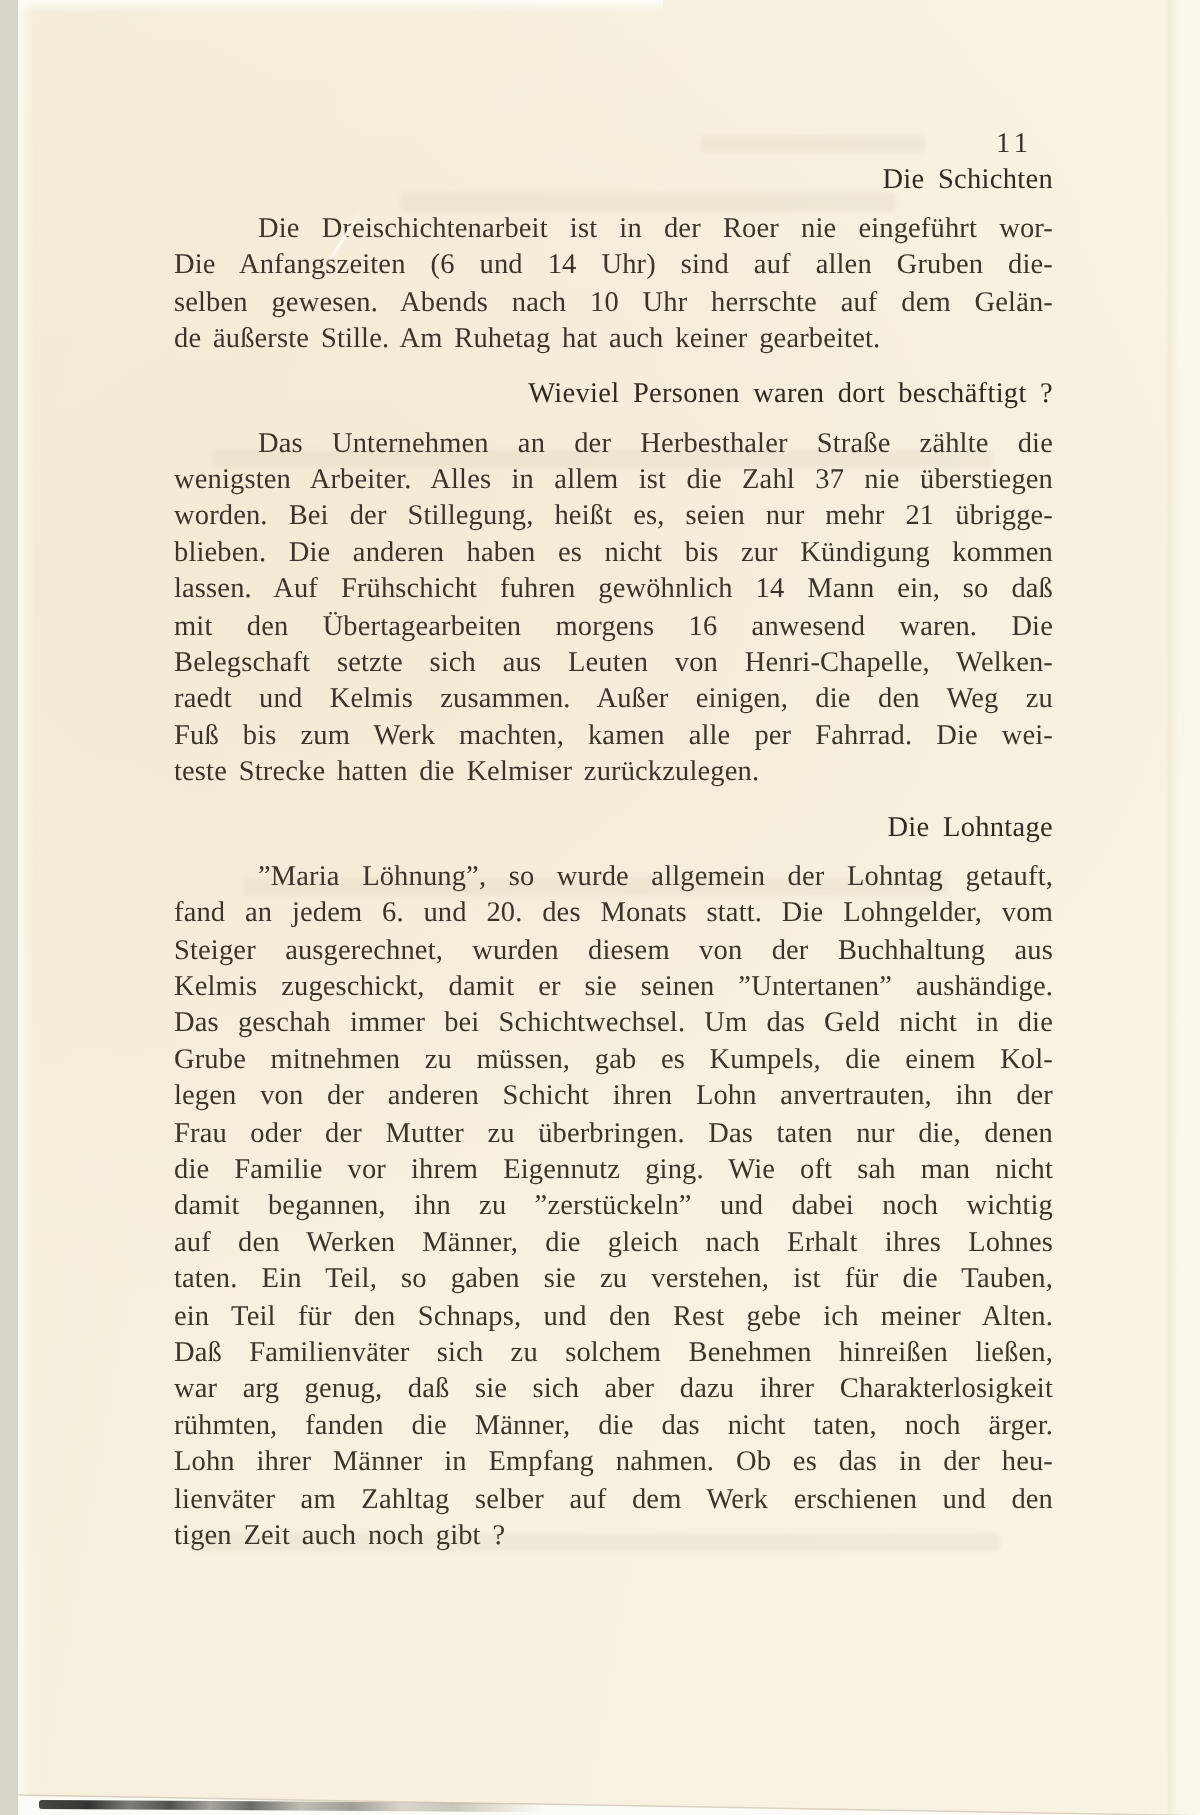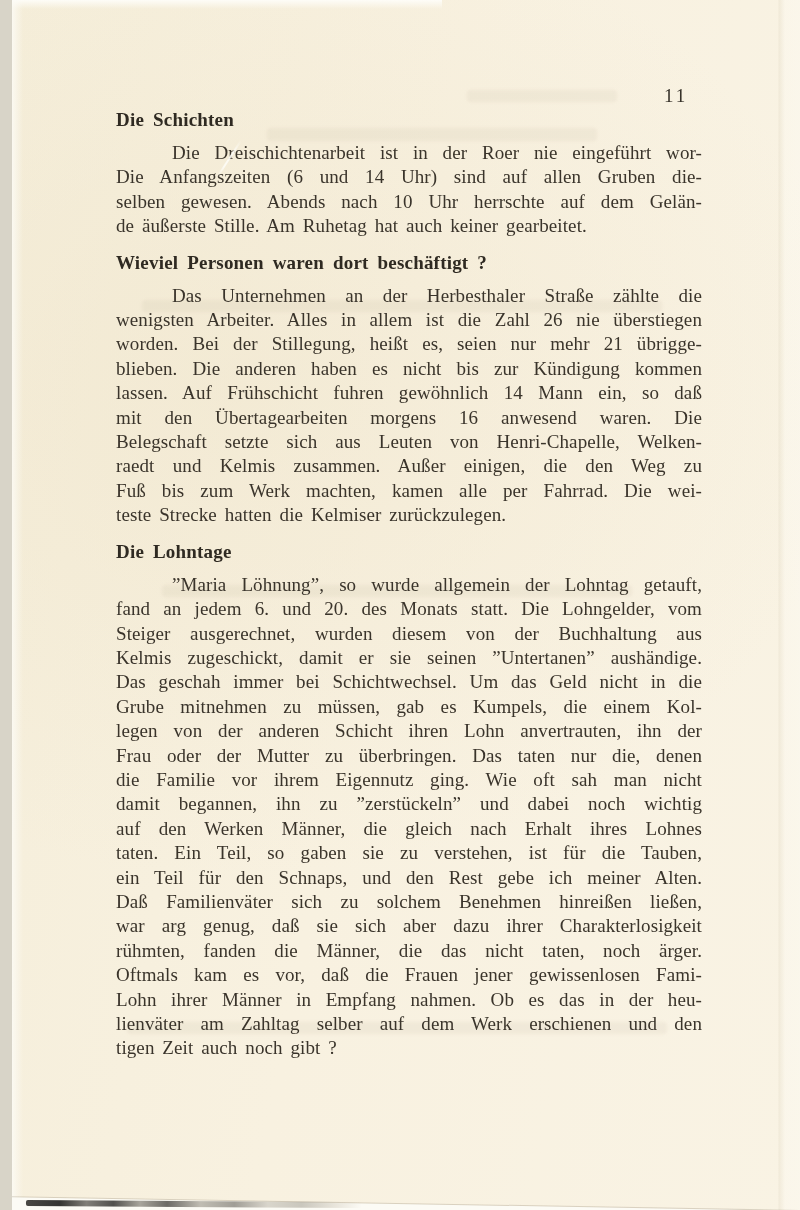--- a/index.html
+++ b/index.html
@@ -25,22 +25,22 @@
     letter-spacing: 3px;
     color: #37322a;
   }
   .content {
     position: absolute;
     left: 104px;
     top: 0;
     width: 586px;
   }
   .heading {
-    font-weight: 700;
-    text-align: left;
+    font-weight: 400;
+    text-align: right;
     font-size: 19px;
     line-height: 24px;
     margin: 12px 0 8px;
     letter-spacing: 0.2px;
     word-spacing: 4px;
     color: #2f2a22;
   }
   .heading.first { margin-top: 108px; }
   .paragraph { margin: 9px 0 0; }
   .line {
@@ -122,21 +122,21 @@
       <div class="heading first">Die Schichten</div>
       <div class="paragraph">
         <div class="line indent">Die Dreischichtenarbeit ist in der Roer nie eingeführt wor-</div>
         <div class="line">Die Anfangszeiten (6 und 14 Uhr) sind auf allen Gruben die-</div>
         <div class="line">selben gewesen. Abends nach 10 Uhr herrschte auf dem Gelän-</div>
         <div class="line last">de äußerste Stille. Am Ruhetag hat auch keiner gearbeitet.</div>
       </div>
       <div class="heading">Wieviel Personen waren dort beschäftigt ?</div>
       <div class="paragraph">
         <div class="line indent">Das Unternehmen an der Herbesthaler Straße zählte die</div>
-        <div class="line">wenigsten Arbeiter. Alles in allem ist die Zahl 26 nie überstiegen</div>
+        <div class="line">wenigsten Arbeiter. Alles in allem ist die Zahl 37 nie überstiegen</div>
         <div class="line">worden. Bei der Stillegung, heißt es, seien nur mehr 21 übrigge-</div>
         <div class="line">blieben. Die anderen haben es nicht bis zur Kündigung kommen</div>
         <div class="line">lassen. Auf Frühschicht fuhren gewöhnlich 14 Mann ein, so daß</div>
         <div class="line">mit den Übertagearbeiten morgens 16 anwesend waren. Die</div>
         <div class="line">Belegschaft setzte sich aus Leuten von Henri-Chapelle, Welken-</div>
         <div class="line">raedt und Kelmis zusammen. Außer einigen, die den Weg zu</div>
         <div class="line">Fuß bis zum Werk machten, kamen alle per Fahrrad. Die wei-</div>
         <div class="line last">teste Strecke hatten die Kelmiser zurückzulegen.</div>
       </div>
       <div class="heading">Die Lohntage</div>
@@ -150,21 +150,20 @@
         <div class="line">legen von der anderen Schicht ihren Lohn anvertrauten, ihn der</div>
         <div class="line">Frau oder der Mutter zu überbringen. Das taten nur die, denen</div>
         <div class="line">die Familie vor ihrem Eigennutz ging. Wie oft sah man nicht</div>
         <div class="line">damit begannen, ihn zu ”zerstückeln” und dabei noch wichtig</div>
         <div class="line">auf den Werken Männer, die gleich nach Erhalt ihres Lohnes</div>
         <div class="line">taten. Ein Teil, so gaben sie zu verstehen, ist für die Tauben,</div>
         <div class="line">ein Teil für den Schnaps, und den Rest gebe ich meiner Alten.</div>
         <div class="line">Daß Familienväter sich zu solchem Benehmen hinreißen ließen,</div>
         <div class="line">war arg genug, daß sie sich aber dazu ihrer Charakterlosigkeit</div>
         <div class="line">rühmten, fanden die Männer, die das nicht taten, noch ärger.</div>
-        <div class="line">Oftmals kam es vor, daß die Frauen jener gewissenlosen Fami-</div>
         <div class="line">Lohn ihrer Männer in Empfang nahmen. Ob es das in der heu-</div>
         <div class="line">lienväter am Zahltag selber auf dem Werk erschienen und den</div>
         <div class="line last">tigen Zeit auch noch gibt ?</div>
       </div>
     </div>
 
   <div class="scratch"></div>
   <div class="edge-top"></div>
   <div class="edge-left"></div>
   <div class="edge-right"></div>

